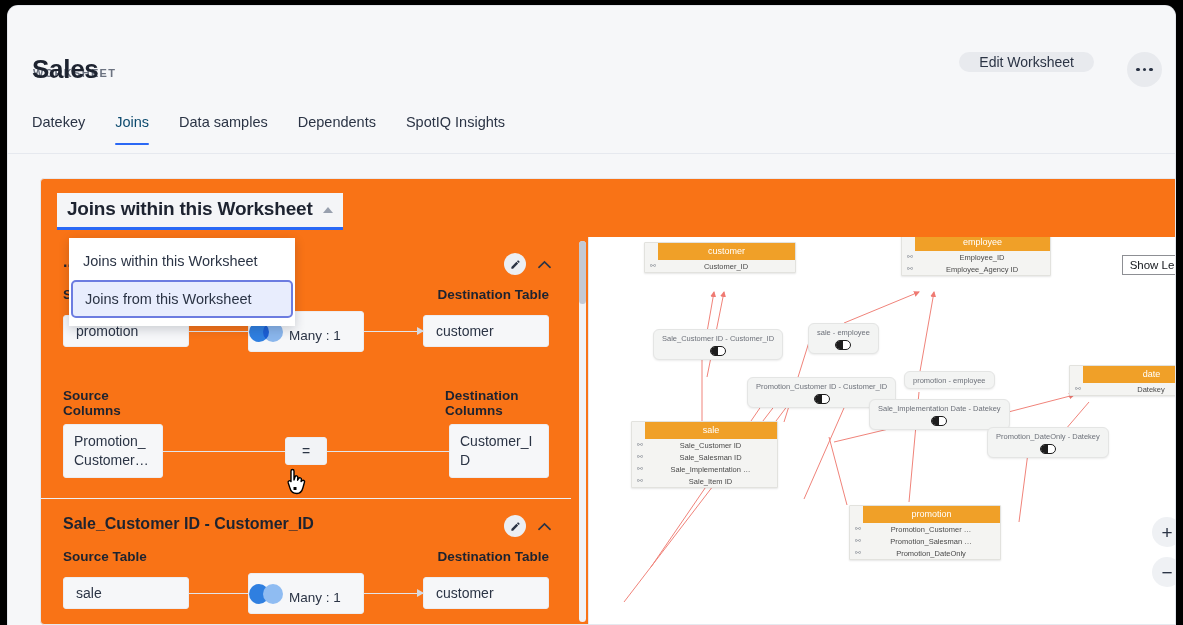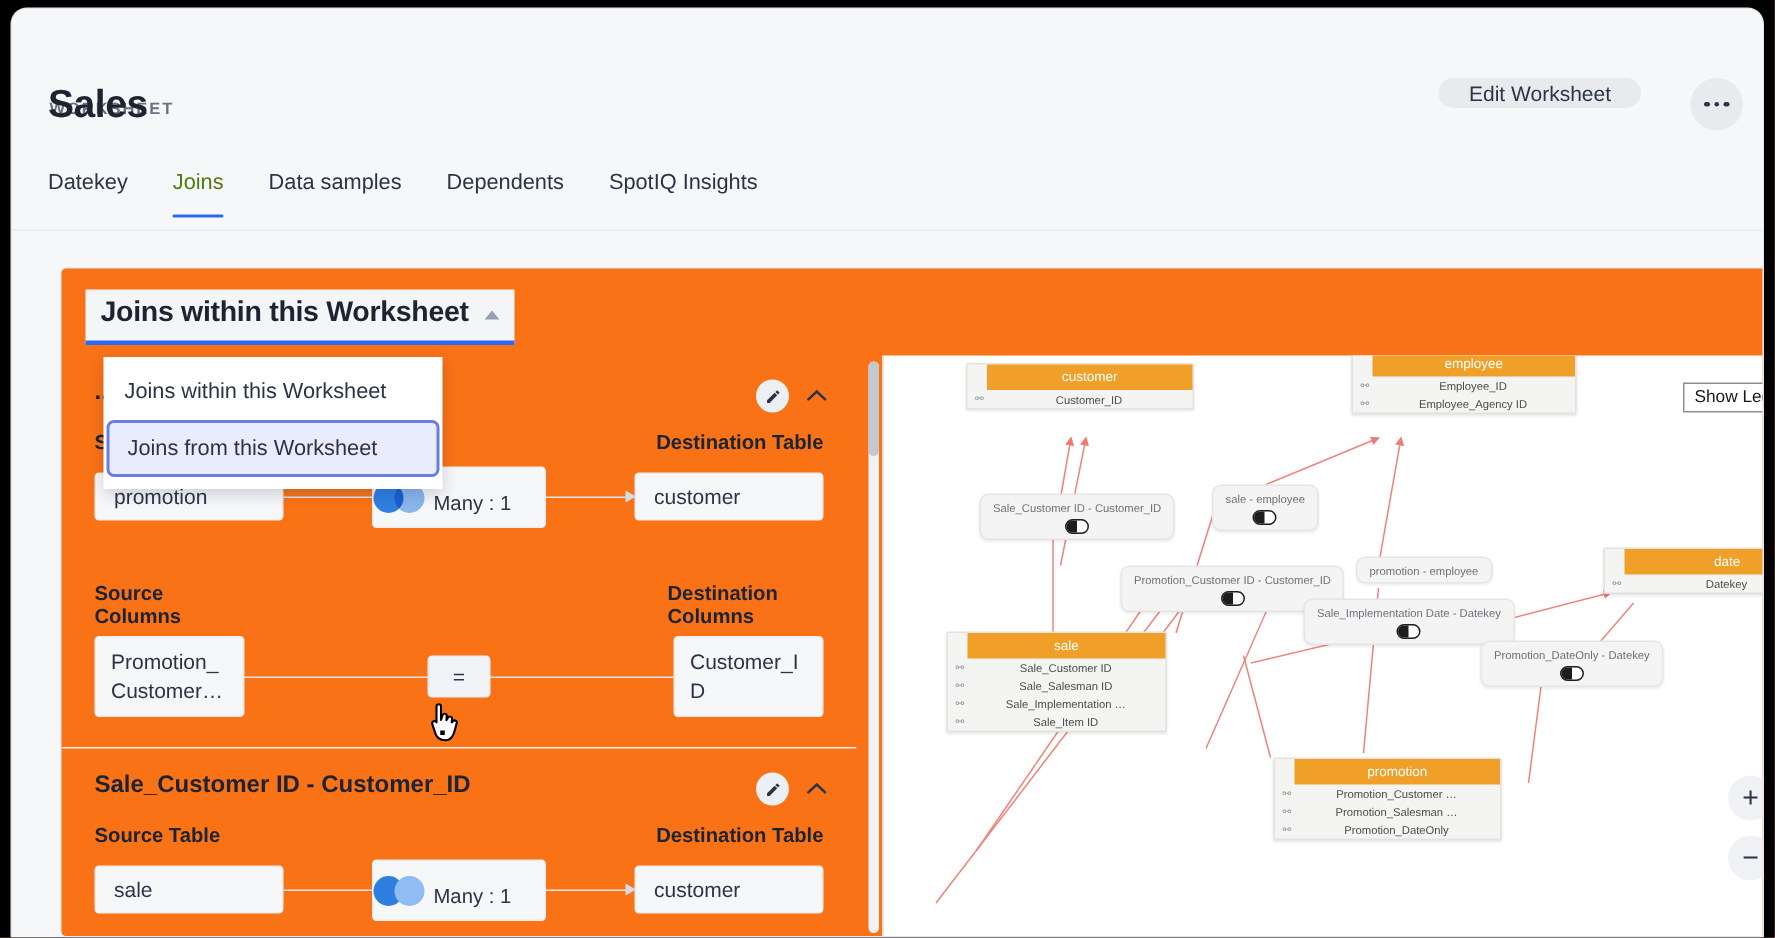--- a/index.html
+++ b/index.html
@@ -19,21 +19,21 @@
       border-radius:18px;background:#e8eaee;color:#2b3445;font-size:14px;font-family:inherit;
       cursor:pointer;display:flex;align-items:center;}
   .dots-btn{position:absolute;right:13px;top:46px;width:35px;height:35px;border-radius:50%;
       background:#e8eaee;border:none;cursor:pointer;display:flex;align-items:center;
       justify-content:center;gap:3px;}
   .dots-btn i{width:3.5px;height:3.5px;border-radius:50%;background:#2b3445;display:block;}
 
   .tabs{position:absolute;left:24px;top:108px;display:flex;gap:30px;}
   .tab{position:relative;font-size:14.5px;color:#2b3445;padding-bottom:15px;cursor:pointer;
        white-space:nowrap;}
-  .tab.active{color:#4d7c0f;font-weight:400;}
+  .tab.active{color:#0c4a6e;font-weight:400;}
   .tab.active:after{content:"";position:absolute;left:0;right:0;bottom:0;height:2.5px;
        background:#2a68f5;border-radius:2px;}
 
   
   .body{position:absolute;left:0;top:148px;right:0;bottom:0;background:#f6f7f9;}
   .panel{position:absolute;left:32px;top:24px;width:1179px;bottom:0;background:#f97316;
          border:1px solid #e6e9ef;border-radius:4px;box-sizing:border-box;overflow:hidden;}
 
   
   .sel-wrap{position:absolute;left:16px;top:14px;z-index:30;}

